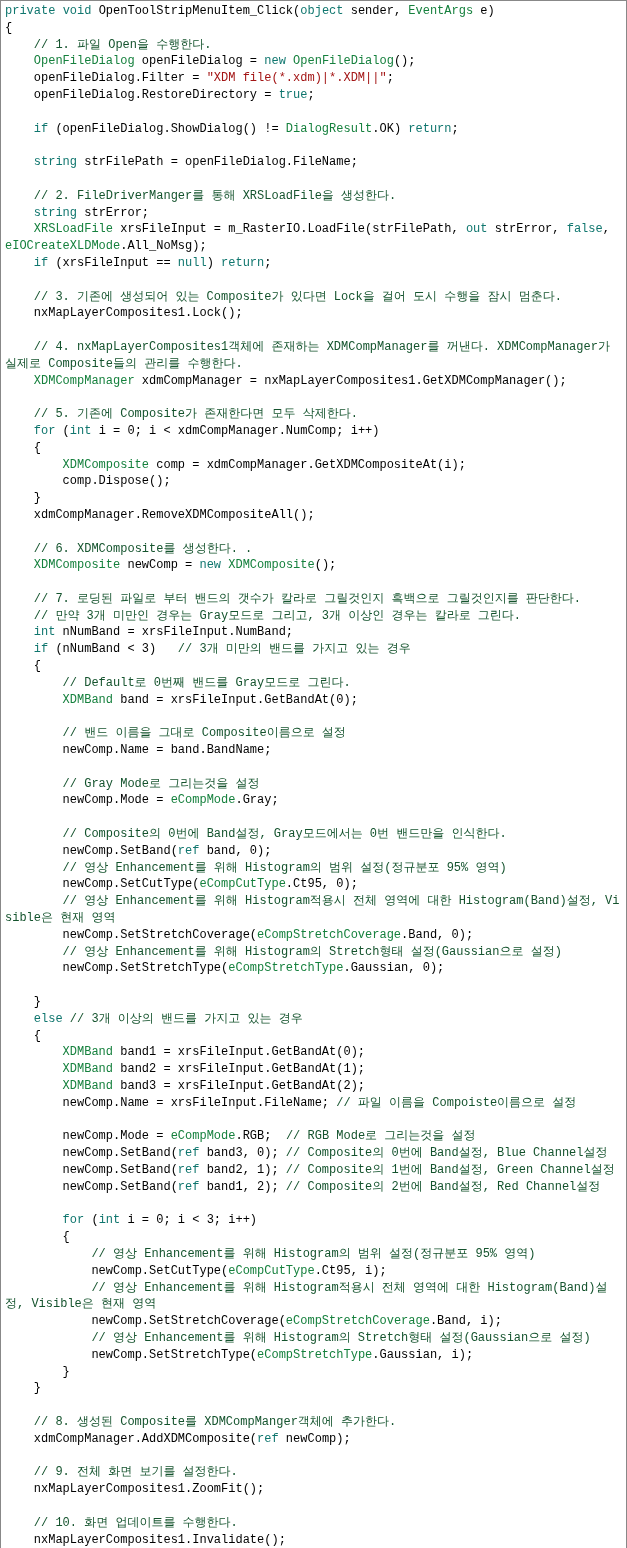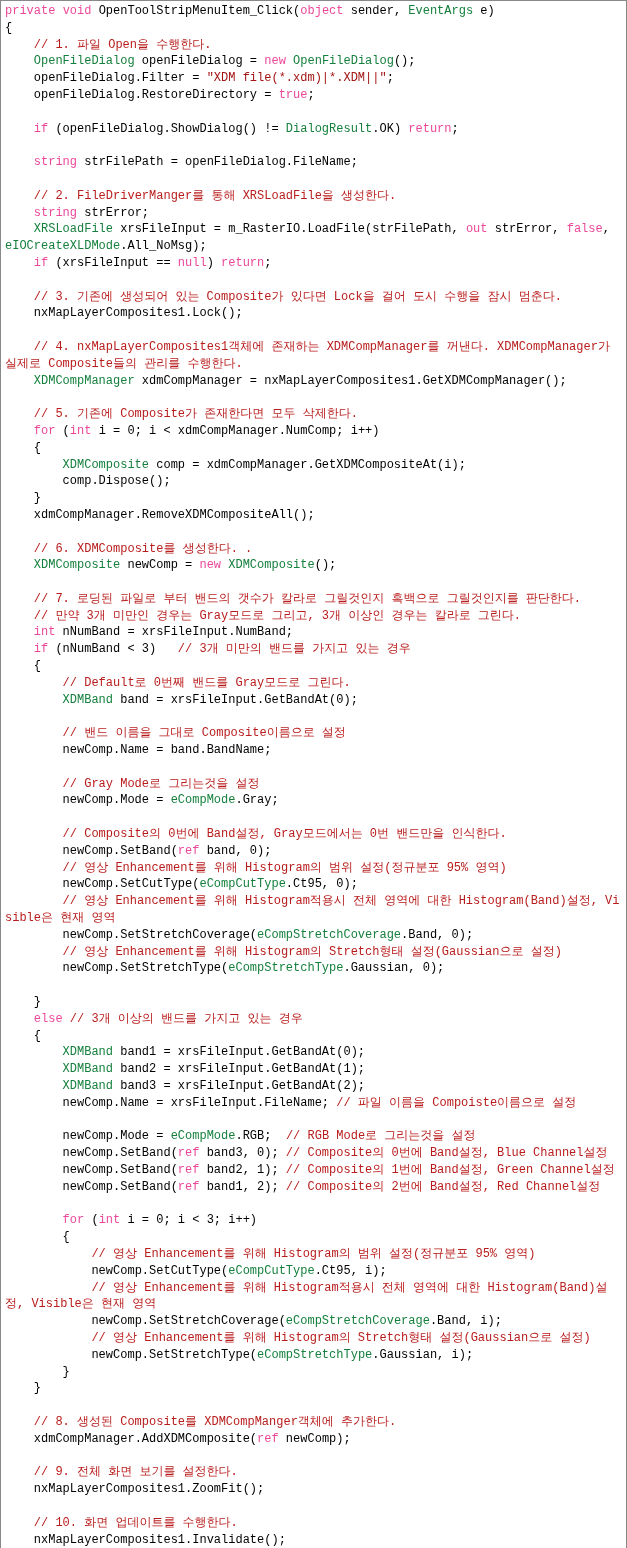--- a/index.html
+++ b/index.html
@@ -12,22 +12,22 @@
   }
   .code-container {
     width: 627px;
     box-sizing: border-box;
     border: 1px solid #888;
     border-bottom: 3px solid #000;
     padding: 2px 4px 4px 4px;
     white-space: pre-wrap;
     word-break: break-all;
   }
-  .kw   { color: #ec4899; }  
+  .kw   { color: #0f766e; }  
   .type { color: #15803d; }  
   .str  { color: #a31515; }  
-  .cmt  { color: #b91c1c; }  
+  .cmt  { color: #14532d; }  
   .plain{ color: #000; }
 </style>
 </head>
 <body>
 
 <div class="code-container" id="code"><div><span class="kw">private</span><span class="plain"> </span><span class="kw">void</span><span class="plain"> OpenToolStripMenuItem_Click(</span><span class="kw">object</span><span class="plain"> sender, </span><span class="type">EventArgs</span><span class="plain"> e)</span></div><div><span class="plain">{</span></div><div><span class="plain">    </span><span class="cmt">// 1. 파일 Open을 수행한다.</span></div><div><span class="plain">    </span><span class="type">OpenFileDialog</span><span class="plain"> openFileDialog = </span><span class="kw">new</span><span class="plain"> </span><span class="type">OpenFileDialog</span><span class="plain">();</span></div><div><span class="plain">    openFileDialog.Filter = </span><span class="str">"XDM file(*.xdm)|*.XDM||"</span><span class="plain">;</span></div><div><span class="plain">    openFileDialog.RestoreDirectory = </span><span class="kw">true</span><span class="plain">;</span></div><div><span class="plain"> </span></div><div><span class="plain">    </span><span class="kw">if</span><span class="plain"> (openFileDialog.ShowDialog() != </span><span class="type">DialogResult</span><span class="plain">.OK) </span><span class="kw">return</span><span class="plain">;</span></div><div><span class="plain"> </span></div><div><span class="plain">    </span><span class="kw">string</span><span class="plain"> strFilePath = openFileDialog.FileName;</span></div><div><span class="plain"> </span></div><div><span class="plain">    </span><span class="cmt">// 2. FileDriverManger를 통해 XRSLoadFile을 생성한다.</span></div><div><span class="plain">    </span><span class="kw">string</span><span class="plain"> strError;</span></div><div><span class="plain">    </span><span class="type">XRSLoadFile</span><span class="plain"> xrsFileInput = m_RasterIO.LoadFile(strFilePath, </span><span class="kw">out</span><span class="plain"> strError, </span><span class="kw">false</span><span class="plain">, </span><span class="type">eIOCreateXLDMode</span><span class="plain">.All_NoMsg);</span></div><div><span class="plain">    </span><span class="kw">if</span><span class="plain"> (xrsFileInput == </span><span class="kw">null</span><span class="plain">) </span><span class="kw">return</span><span class="plain">;</span></div><div><span class="plain"> </span></div><div><span class="plain">    </span><span class="cmt">// 3. 기존에 생성되어 있는 Composite가 있다면 Lock을 걸어 도시 수행을 잠시 멈춘다.</span></div><div><span class="plain">    nxMapLayerComposites1.Lock();</span></div><div><span class="plain"> </span></div><div><span class="plain">    </span><span class="cmt">// 4. nxMapLayerComposites1객체에 존재하는 XDMCompManager를 꺼낸다. XDMCompManager가 실제로 Composite들의 관리를 수행한다.</span></div><div><span class="plain">    </span><span class="type">XDMCompManager</span><span class="plain"> xdmCompManager = nxMapLayerComposites1.GetXDMCompManager();</span></div><div><span class="plain"> </span></div><div><span class="plain">    </span><span class="cmt">// 5. 기존에 Composite가 존재한다면 모두 삭제한다.</span></div><div><span class="plain">    </span><span class="kw">for</span><span class="plain"> (</span><span class="kw">int</span><span class="plain"> i = 0; i &lt; xdmCompManager.NumComp; i++)</span></div><div><span class="plain">    {</span></div><div><span class="plain">        </span><span class="type">XDMComposite</span><span class="plain"> comp = xdmCompManager.GetXDMCompositeAt(i);</span></div><div><span class="plain">        comp.Dispose();</span></div><div><span class="plain">    }</span></div><div><span class="plain">    xdmCompManager.RemoveXDMCompositeAll();</span></div><div><span class="plain"> </span></div><div><span class="plain">    </span><span class="cmt">// 6. XDMComposite를 생성한다. .</span></div><div><span class="plain">    </span><span class="type">XDMComposite</span><span class="plain"> newComp = </span><span class="kw">new</span><span class="plain"> </span><span class="type">XDMComposite</span><span class="plain">();</span></div><div><span class="plain"> </span></div><div><span class="plain">    </span><span class="cmt">// 7. 로딩된 파일로 부터 밴드의 갯수가 칼라로 그릴것인지 흑백으로 그릴것인지를 판단한다.</span></div><div><span class="plain">    </span><span class="cmt">// 만약 3개 미만인 경우는 Gray모드로 그리고, 3개 이상인 경우는 칼라로 그린다.</span></div><div><span class="plain">    </span><span class="kw">int</span><span class="plain"> nNumBand = xrsFileInput.NumBand;</span></div><div><span class="plain">    </span><span class="kw">if</span><span class="plain"> (nNumBand &lt; 3)   </span><span class="cmt">// 3개 미만의 밴드를 가지고 있는 경우</span></div><div><span class="plain">    {</span></div><div><span class="plain">        </span><span class="cmt">// Default로 0번째 밴드를 Gray모드로 그린다.</span></div><div><span class="plain">        </span><span class="type">XDMBand</span><span class="plain"> band = xrsFileInput.GetBandAt(0);</span></div><div><span class="plain"> </span></div><div><span class="plain">        </span><span class="cmt">// 밴드 이름을 그대로 Composite이름으로 설정</span></div><div><span class="plain">        newComp.Name = band.BandName;</span></div><div><span class="plain"> </span></div><div><span class="plain">        </span><span class="cmt">// Gray Mode로 그리는것을 설정</span></div><div><span class="plain">        newComp.Mode = </span><span class="type">eCompMode</span><span class="plain">.Gray;</span></div><div><span class="plain"> </span></div><div><span class="plain">        </span><span class="cmt">// Composite의 0번에 Band설정, Gray모드에서는 0번 밴드만을 인식한다.</span></div><div><span class="plain">        newComp.SetBand(</span><span class="kw">ref</span><span class="plain"> band, 0);</span></div><div><span class="plain">        </span><span class="cmt">// 영상 Enhancement를 위해 Histogram의 범위 설정(정규분포 95% 영역)</span></div><div><span class="plain">        newComp.SetCutType(</span><span class="type">eCompCutType</span><span class="plain">.Ct95, 0);</span></div><div><span class="plain">        </span><span class="cmt">// 영상 Enhancement를 위해 Histogram적용시 전체 영역에 대한 Histogram(Band)설정, Visible은 현재 영역</span></div><div><span class="plain">        newComp.SetStretchCoverage(</span><span class="type">eCompStretchCoverage</span><span class="plain">.Band, 0);</span></div><div><span class="plain">        </span><span class="cmt">// 영상 Enhancement를 위해 Histogram의 Stretch형태 설정(Gaussian으로 설정)</span></div><div><span class="plain">        newComp.SetStretchType(</span><span class="type">eCompStretchType</span><span class="plain">.Gaussian, 0);</span></div><div><span class="plain"> </span></div><div><span class="plain">    }</span></div><div><span class="plain">    </span><span class="kw">else</span><span class="plain"> </span><span class="cmt">// 3개 이상의 밴드를 가지고 있는 경우</span></div><div><span class="plain">    {</span></div><div><span class="plain">        </span><span class="type">XDMBand</span><span class="plain"> band1 = xrsFileInput.GetBandAt(0);</span></div><div><span class="plain">        </span><span class="type">XDMBand</span><span class="plain"> band2 = xrsFileInput.GetBandAt(1);</span></div><div><span class="plain">        </span><span class="type">XDMBand</span><span class="plain"> band3 = xrsFileInput.GetBandAt(2);</span></div><div><span class="plain">        newComp.Name = xrsFileInput.FileName; </span><span class="cmt">// 파일 이름을 Compoiste이름으로 설정</span></div><div><span class="plain"> </span></div><div><span class="plain">        newComp.Mode = </span><span class="type">eCompMode</span><span class="plain">.RGB;  </span><span class="cmt">// RGB Mode로 그리는것을 설정</span></div><div><span class="plain">        newComp.SetBand(</span><span class="kw">ref</span><span class="plain"> band3, 0); </span><span class="cmt">// Composite의 0번에 Band설정, Blue Channel설정</span></div><div><span class="plain">        newComp.SetBand(</span><span class="kw">ref</span><span class="plain"> band2, 1); </span><span class="cmt">// Composite의 1번에 Band설정, Green Channel설정</span></div><div><span class="plain">        newComp.SetBand(</span><span class="kw">ref</span><span class="plain"> band1, 2); </span><span class="cmt">// Composite의 2번에 Band설정, Red Channel설정</span></div><div><span class="plain"> </span></div><div><span class="plain">        </span><span class="kw">for</span><span class="plain"> (</span><span class="kw">int</span><span class="plain"> i = 0; i &lt; 3; i++)</span></div><div><span class="plain">        {</span></div><div><span class="plain">            </span><span class="cmt">// 영상 Enhancement를 위해 Histogram의 범위 설정(정규분포 95% 영역)</span></div><div><span class="plain">            newComp.SetCutType(</span><span class="type">eCompCutType</span><span class="plain">.Ct95, i);</span></div><div><span class="plain">            </span><span class="cmt">// 영상 Enhancement를 위해 Histogram적용시 전체 영역에 대한 Histogram(Band)설정, Visible은 현재 영역</span></div><div><span class="plain">            newComp.SetStretchCoverage(</span><span class="type">eCompStretchCoverage</span><span class="plain">.Band, i);</span></div><div><span class="plain">            </span><span class="cmt">// 영상 Enhancement를 위해 Histogram의 Stretch형태 설정(Gaussian으로 설정)</span></div><div><span class="plain">            newComp.SetStretchType(</span><span class="type">eCompStretchType</span><span class="plain">.Gaussian, i);</span></div><div><span class="plain">        }</span></div><div><span class="plain">    }</span></div><div><span class="plain"> </span></div><div><span class="plain">    </span><span class="cmt">// 8. 생성된 Composite를 XDMCompManger객체에 추가한다.</span></div><div><span class="plain">    xdmCompManager.AddXDMComposite(</span><span class="kw">ref</span><span class="plain"> newComp);</span></div><div><span class="plain"> </span></div><div><span class="plain">    </span><span class="cmt">// 9. 전체 화면 보기를 설정한다.</span></div><div><span class="plain">    nxMapLayerComposites1.ZoomFit();</span></div><div><span class="plain"> </span></div><div><span class="plain">    </span><span class="cmt">// 10. 화면 업데이트를 수행한다.</span></div><div><span class="plain">    nxMapLayerComposites1.Invalidate();</span></div></div>
 
 </body></html>

